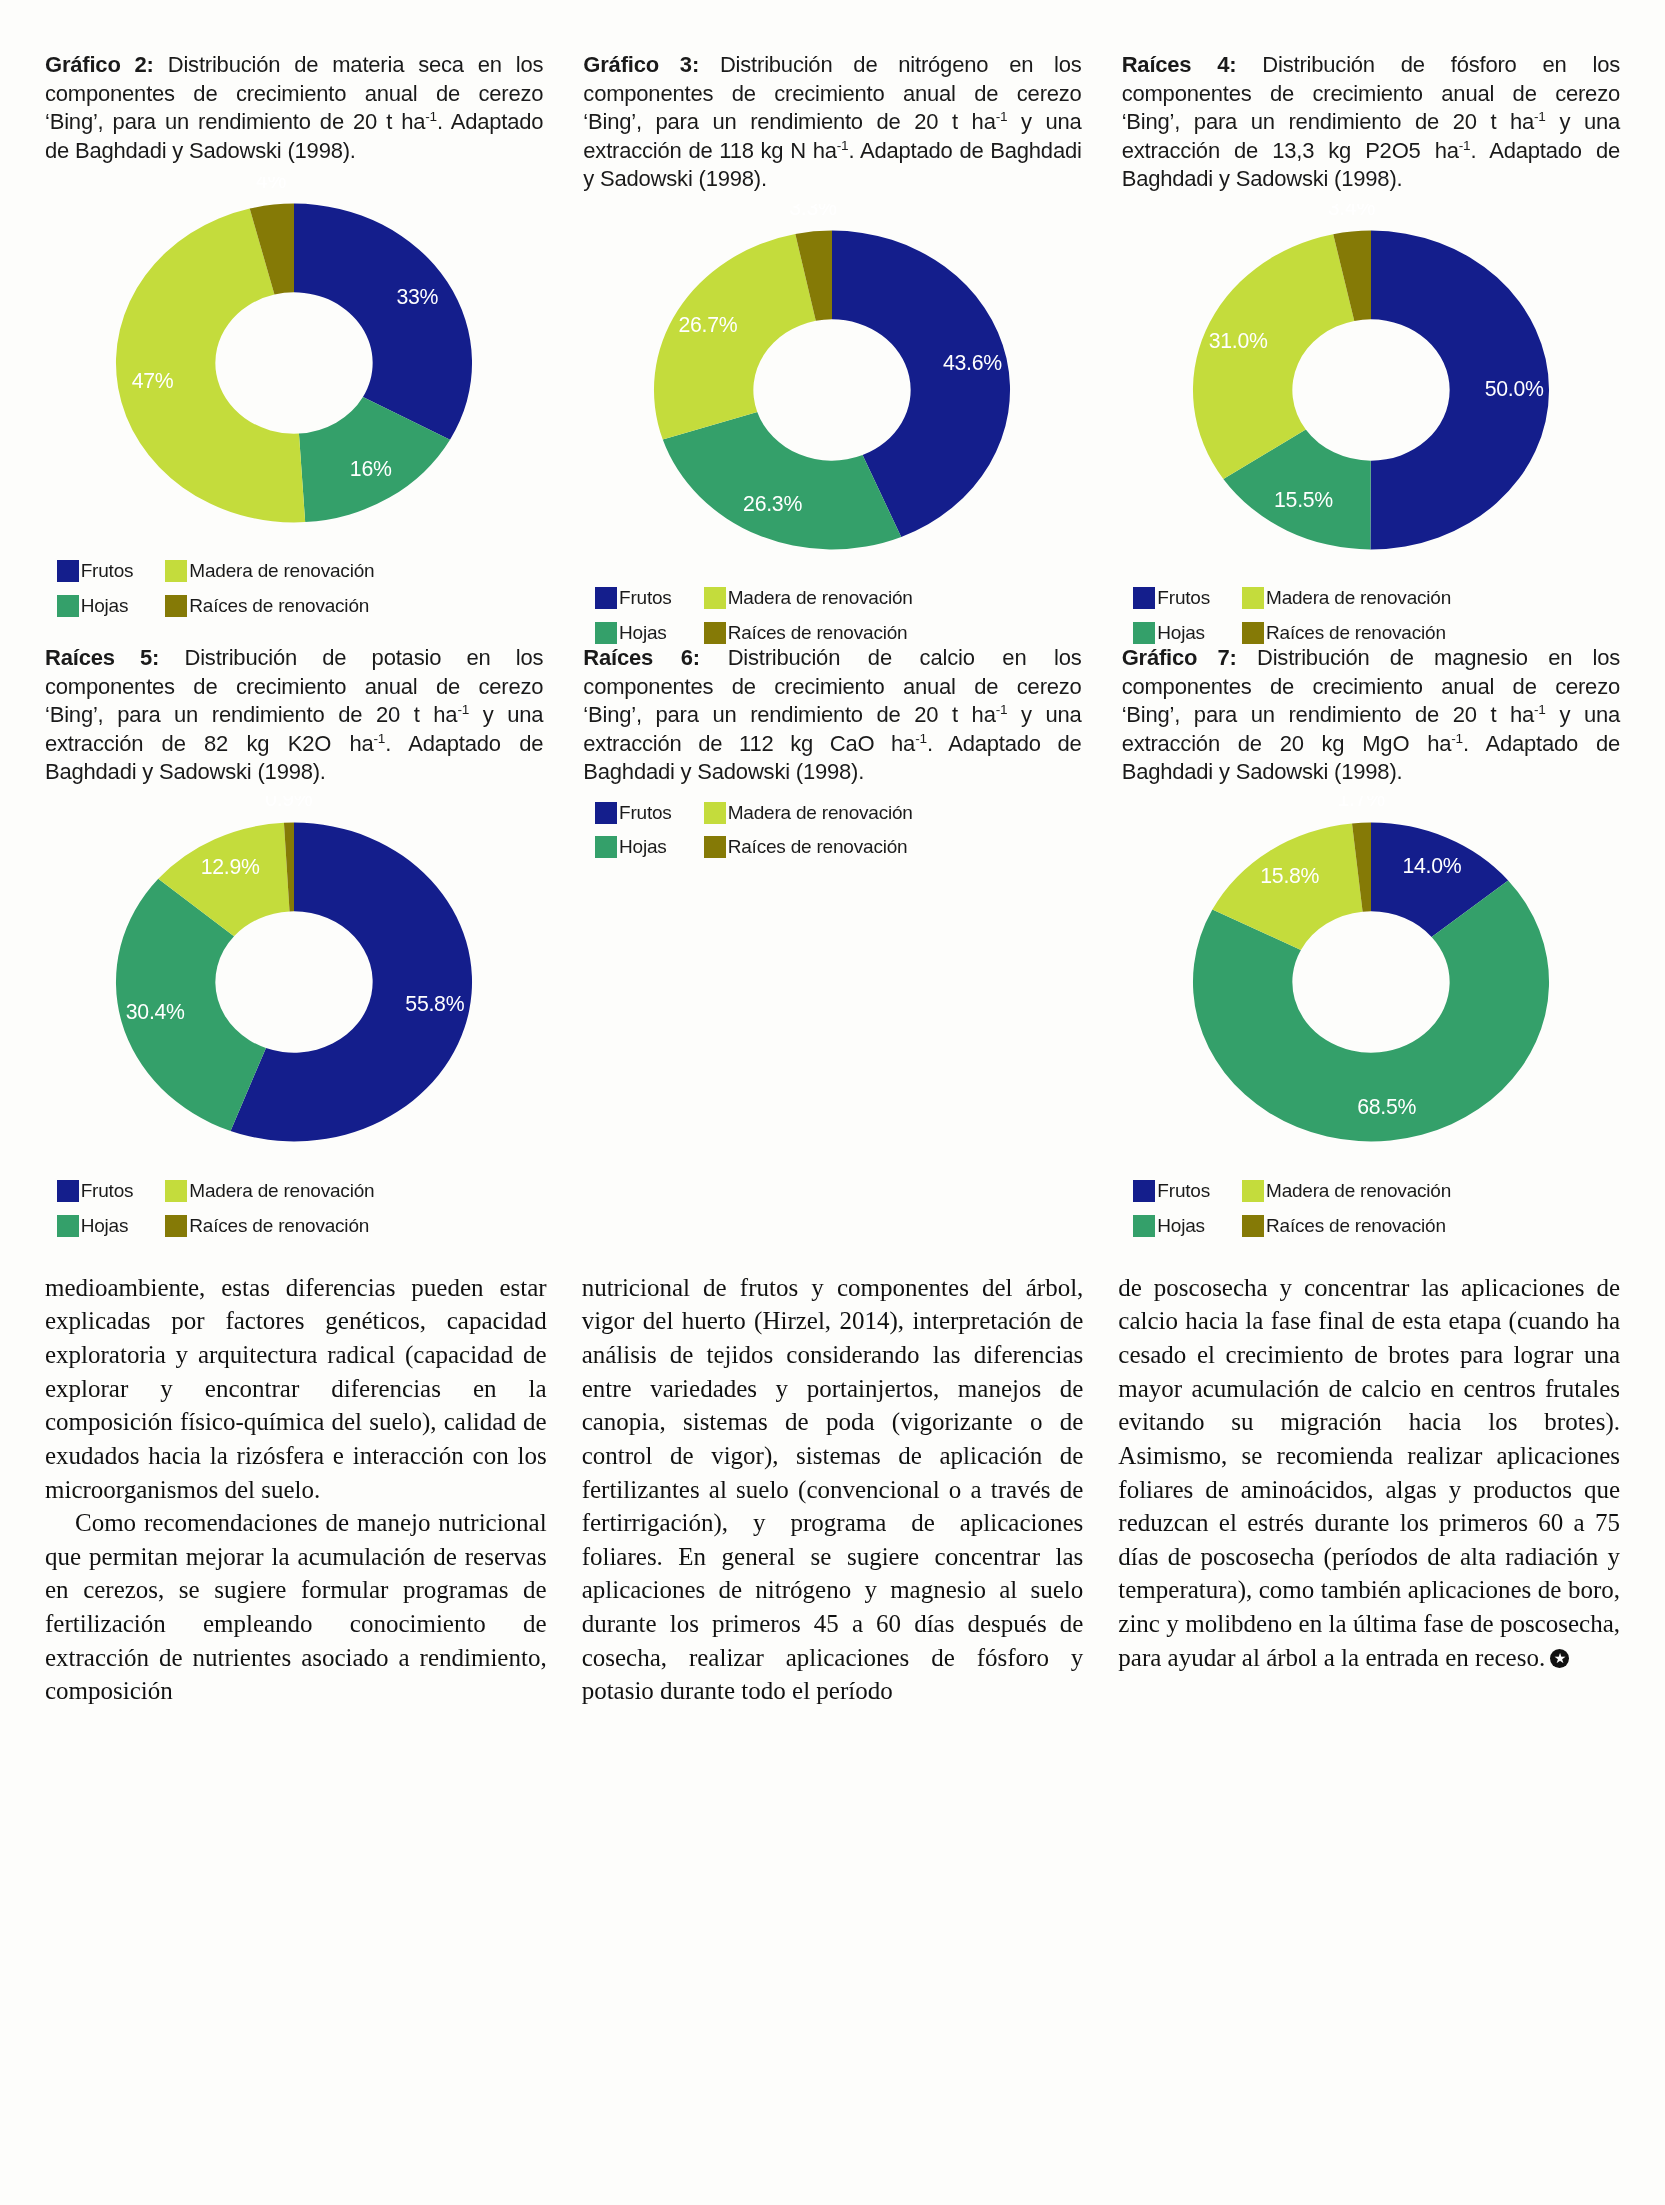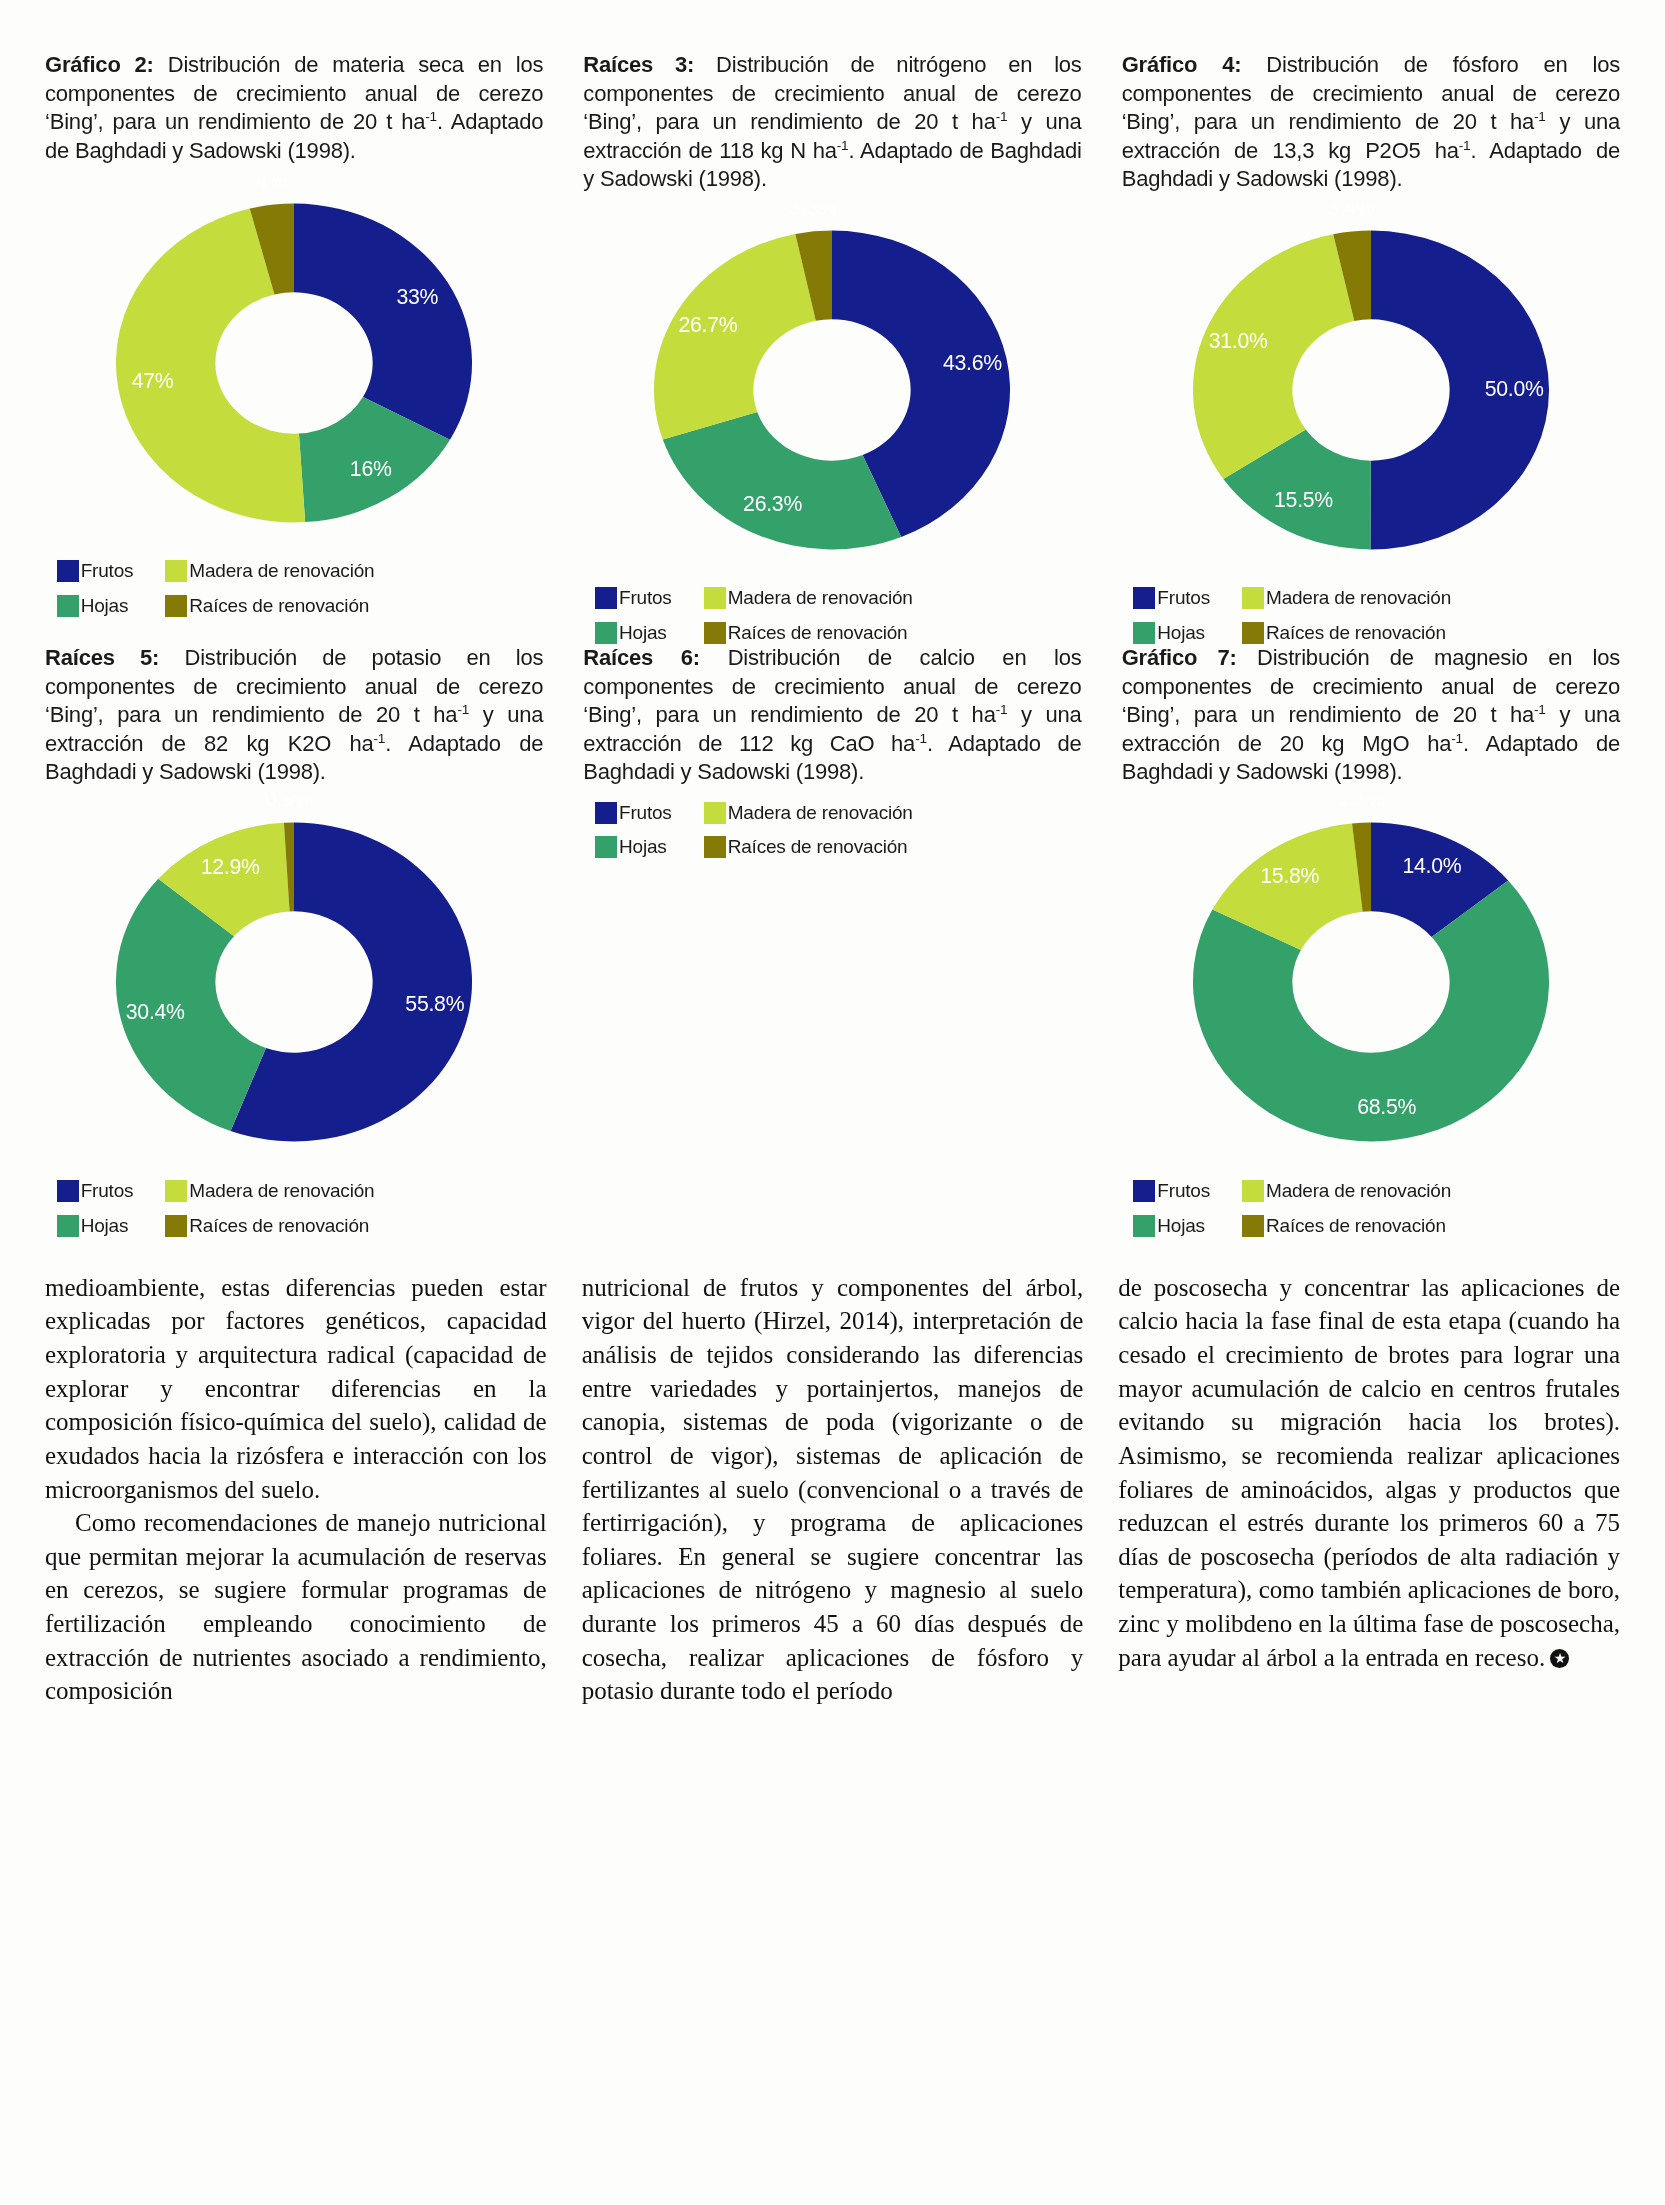--- a/index.html
+++ b/index.html
@@ -150,21 +150,21 @@
             <span class="swatch" style="background: rgb(52, 160, 106);"></span>
             <span class="legend-label">Hojas</span>
           </div>
           <div class="legend-item">
             <span class="swatch" style="background: rgb(133, 122, 6);"></span>
             <span class="legend-label">Raíces de renovación</span>
           </div>
         </div>
       </div>
       <div class="figure">
-        <div class="caption"><b>Raíces 3:</b> Distribución de nitrógeno en los componentes de crecimiento anual de cerezo ‘Bing’, para un rendimiento de 20 t ha<sup>-1</sup> y una extracción de 118 kg N ha<sup>-1</sup>. Adaptado de Baghdadi y Sadowski (1998).</div>
+        <div class="caption"><b>Gráfico 3:</b> Distribución de nitrógeno en los componentes de crecimiento anual de cerezo ‘Bing’, para un rendimiento de 20 t ha<sup>-1</sup> y una extracción de 118 kg N ha<sup>-1</sup>. Adaptado de Baghdadi y Sadowski (1998).</div>
         <div class="donut-wrap">
           <div class="donut">
             <svg viewBox="0 0 790 700">
               <path d="M 395 50 A 335 300 0 0 1 525.2643240781148 626.3904845767263 L 452.54961183152534 472.5331148290153 A 148 133 0 0 0 395 217 Z" fill="#141E8C"></path>
               <path d="M 525.2643240781148 626.3904845767263 A 335 300 0 0 1 76.59196130446264 443.24328110773126 L 254.3301799195835 391.33785462442756 A 148 133 0 0 0 452.54961183152534 472.5331148290153 Z" fill="#34A06A"></path>
               <path d="M 76.59196130446264 443.24328110773126 A 335 300 0 0 1 325.96798667708316 56.43855322567407 L 364.50227471106956 219.85442526338218 A 148 133 0 0 0 254.3301799195835 391.33785462442756 Z" fill="#C4DC3C"></path>
               <path d="M 325.96798667708316 56.43855322567407 A 335 300 0 0 1 394.99999999999994 50 L 395 217 A 148 133 0 0 0 364.50227471106956 219.85442526338218 Z" fill="#857A06"></path>
               <text x="659.1444837976267" y="302.68963540819846" text-anchor="middle" dominant-baseline="middle" class="slice-label">43.6%</text>
               <text x="283.22089149209285" y="567.0179867290856" text-anchor="middle" dominant-baseline="middle" class="slice-label">26.3%</text>
               <text x="161.6061536800938" y="230.74999999999997" text-anchor="middle" dominant-baseline="middle" class="slice-label">26.7%</text>
@@ -185,21 +185,21 @@
             <span class="swatch" style="background: rgb(52, 160, 106);"></span>
             <span class="legend-label">Hojas</span>
           </div>
           <div class="legend-item">
             <span class="swatch" style="background: rgb(133, 122, 6);"></span>
             <span class="legend-label">Raíces de renovación</span>
           </div>
         </div>
       </div>
       <div class="figure">
-        <div class="caption"><b>Gráfico 4:</b> Distribución de fósforo en los componentes de crecimiento anual de cerezo ‘Bing’, para un rendimiento de 20 t ha<sup>-1</sup> y una extracción de 13,3 kg P2O5 ha<sup>-1</sup>. Adaptado de Baghdadi y Sadowski (1998).</div>
+        <div class="caption"><b>Raíces 4:</b> Distribución de fósforo en los componentes de crecimiento anual de cerezo ‘Bing’, para un rendimiento de 20 t ha<sup>-1</sup> y una extracción de 13,3 kg P2O5 ha<sup>-1</sup>. Adaptado de Baghdadi y Sadowski (1998).</div>
         <div class="donut-wrap">
           <div class="donut">
             <svg viewBox="0 0 790 700">
               <path d="M 395 50 A 335 300 0 1 1 393.9465147104085 649.9985165952337 L 394.5345796332551 482.9993423572203 A 148 133 0 1 0 395 217 Z" fill="#141E8C"></path>
               <path d="M 393.9465147104085 649.9985165952337 A 335 300 0 0 1 117.15464763909745 517.6014115439579 L 272.25041149428785 424.3032924511547 A 148 133 0 0 0 394.5345796332551 482.9993423572203 Z" fill="#34A06A"></path>
               <path d="M 117.15464763909745 517.6014115439579 A 335 300 0 0 1 323.90761112885957 56.83317044917237 L 363.5920192449887 220.02937223246641 A 148 133 0 0 0 272.25041149428785 424.3032924511547 Z" fill="#C4DC3C"></path>
               <path d="M 323.90761112885957 56.83317044917237 A 335 300 0 0 1 394.99999999999994 50 L 395 217 A 148 133 0 0 0 363.5920192449887 220.02937223246641 Z" fill="#857A06"></path>
               <text x="664.499666851807" y="350.37500977934883" text-anchor="middle" dominant-baseline="middle" class="slice-label">50.0%</text>
               <text x="268.02865690212695" y="560.3713583665626" text-anchor="middle" dominant-baseline="middle" class="slice-label">15.5%</text>
               <text x="144.93390714359066" y="261.07373004939654" text-anchor="middle" dominant-baseline="middle" class="slice-label">31.0%</text>

